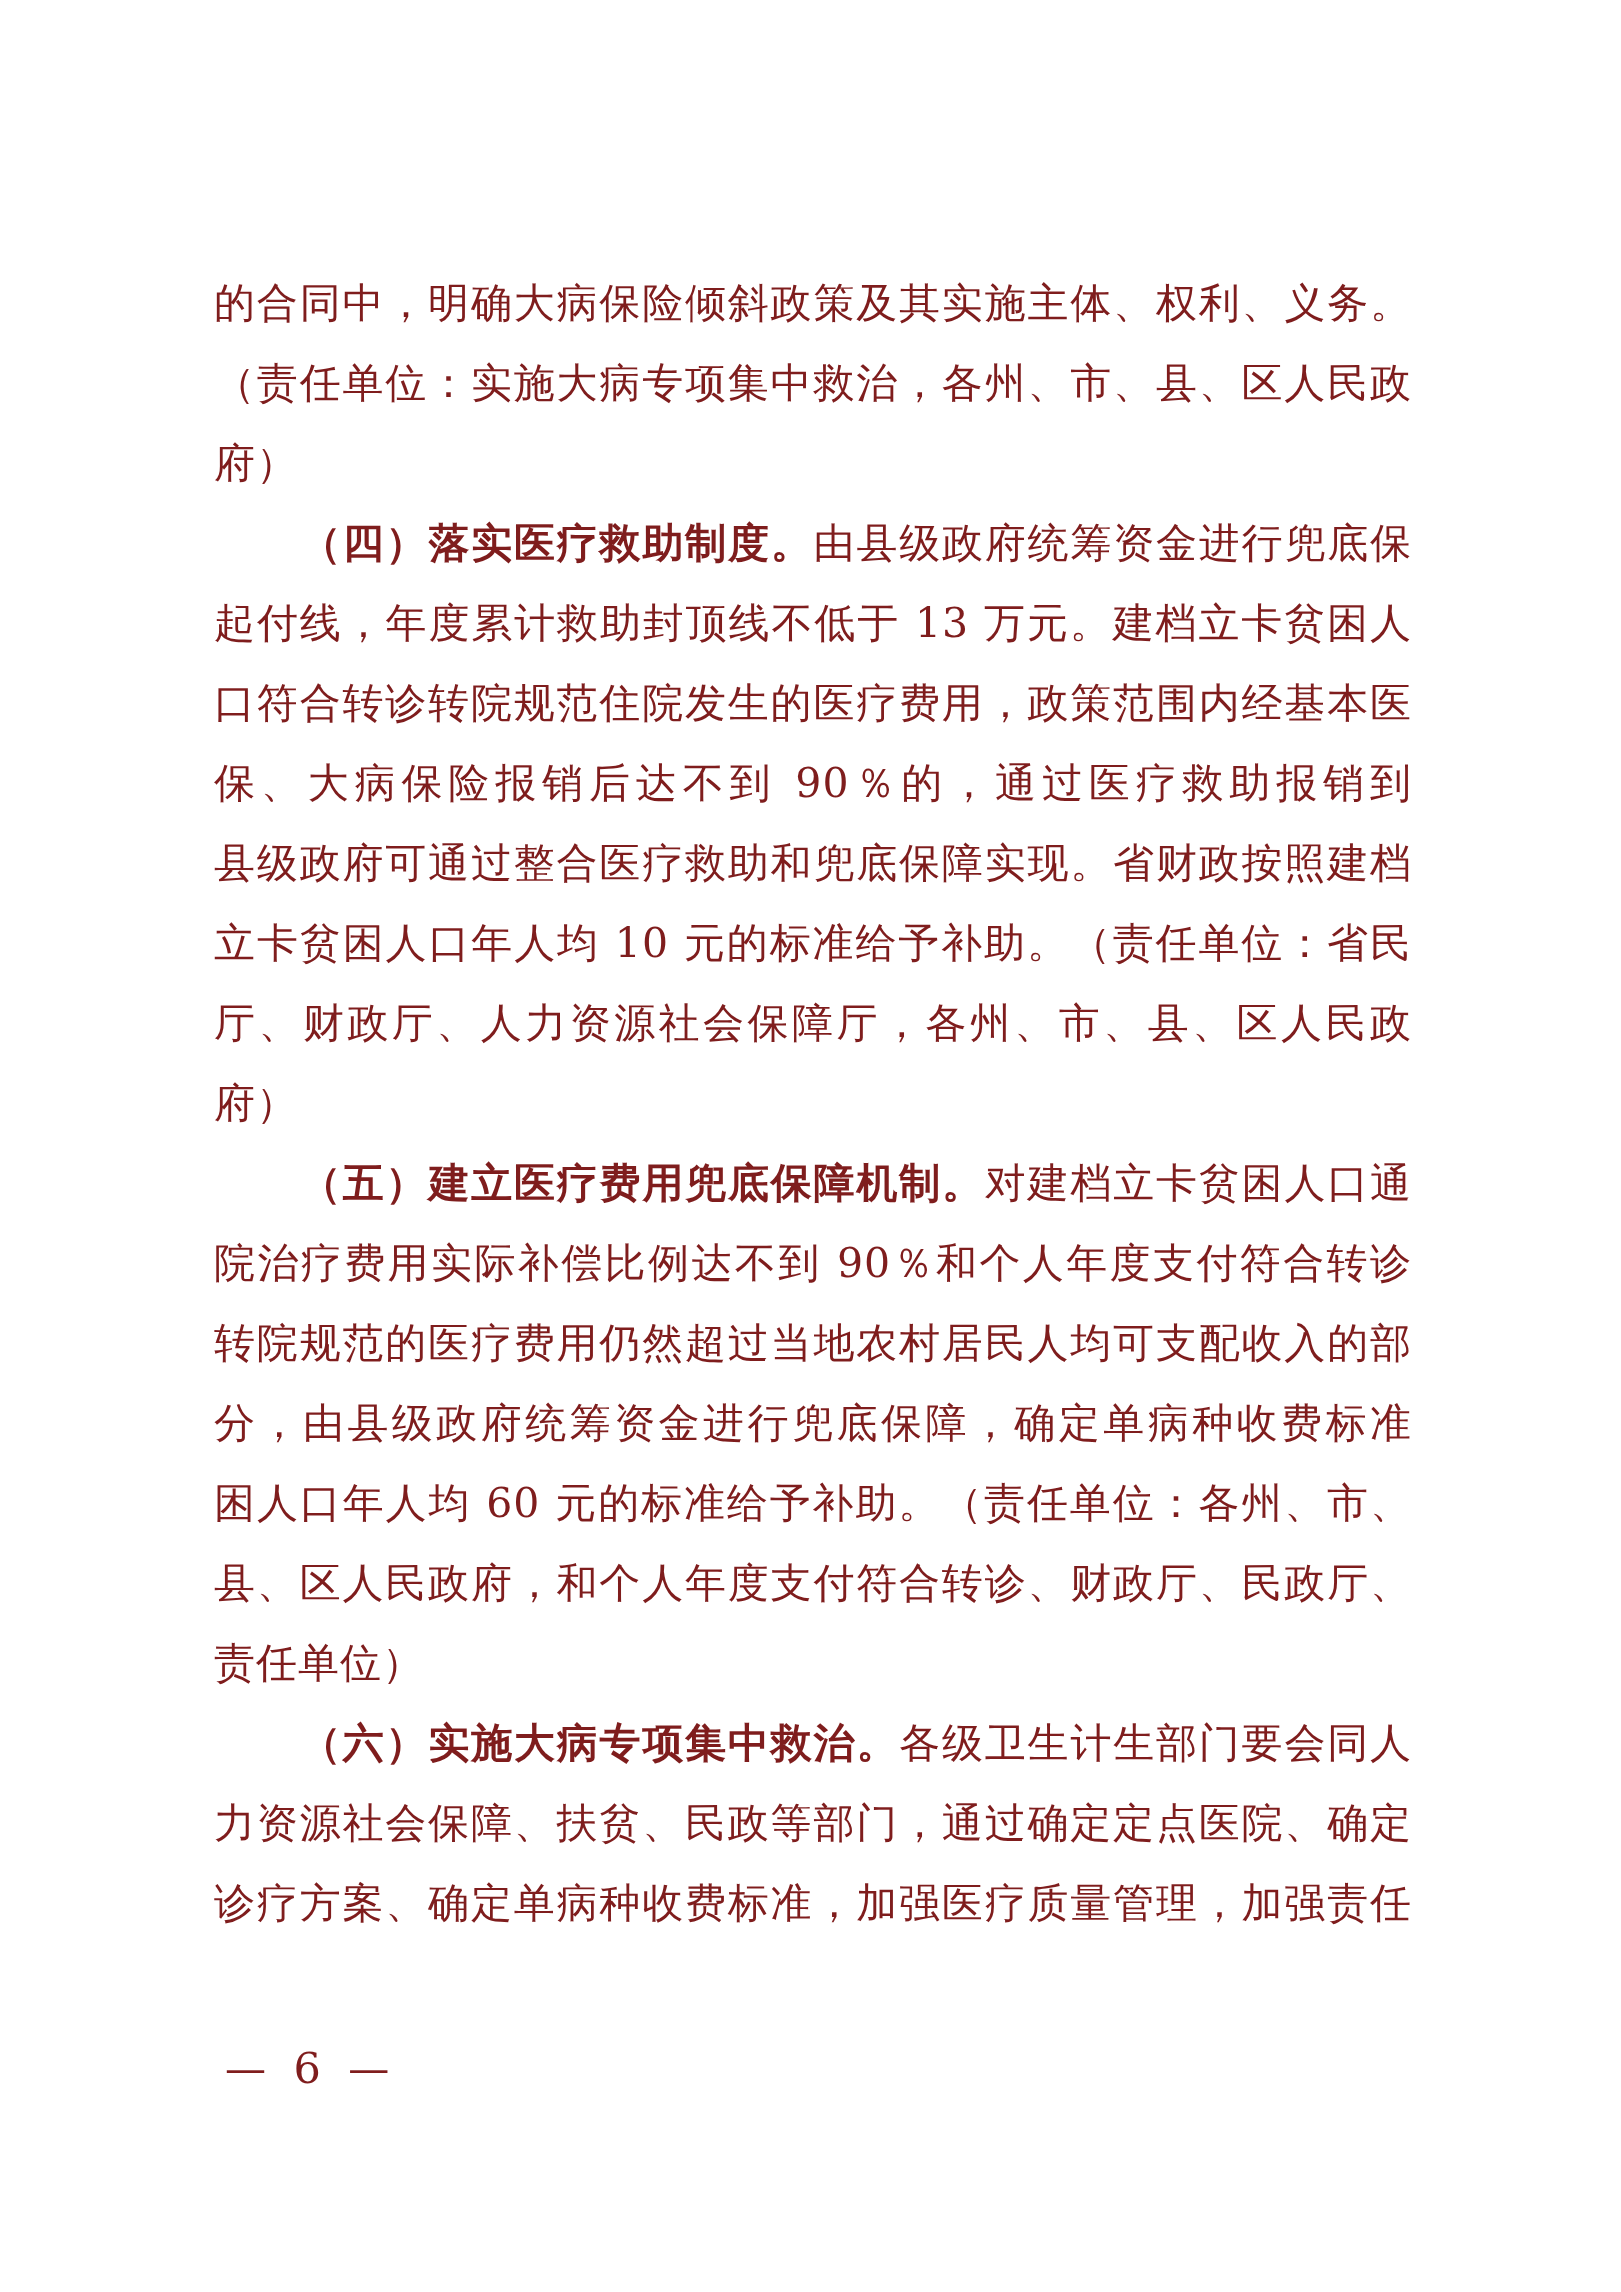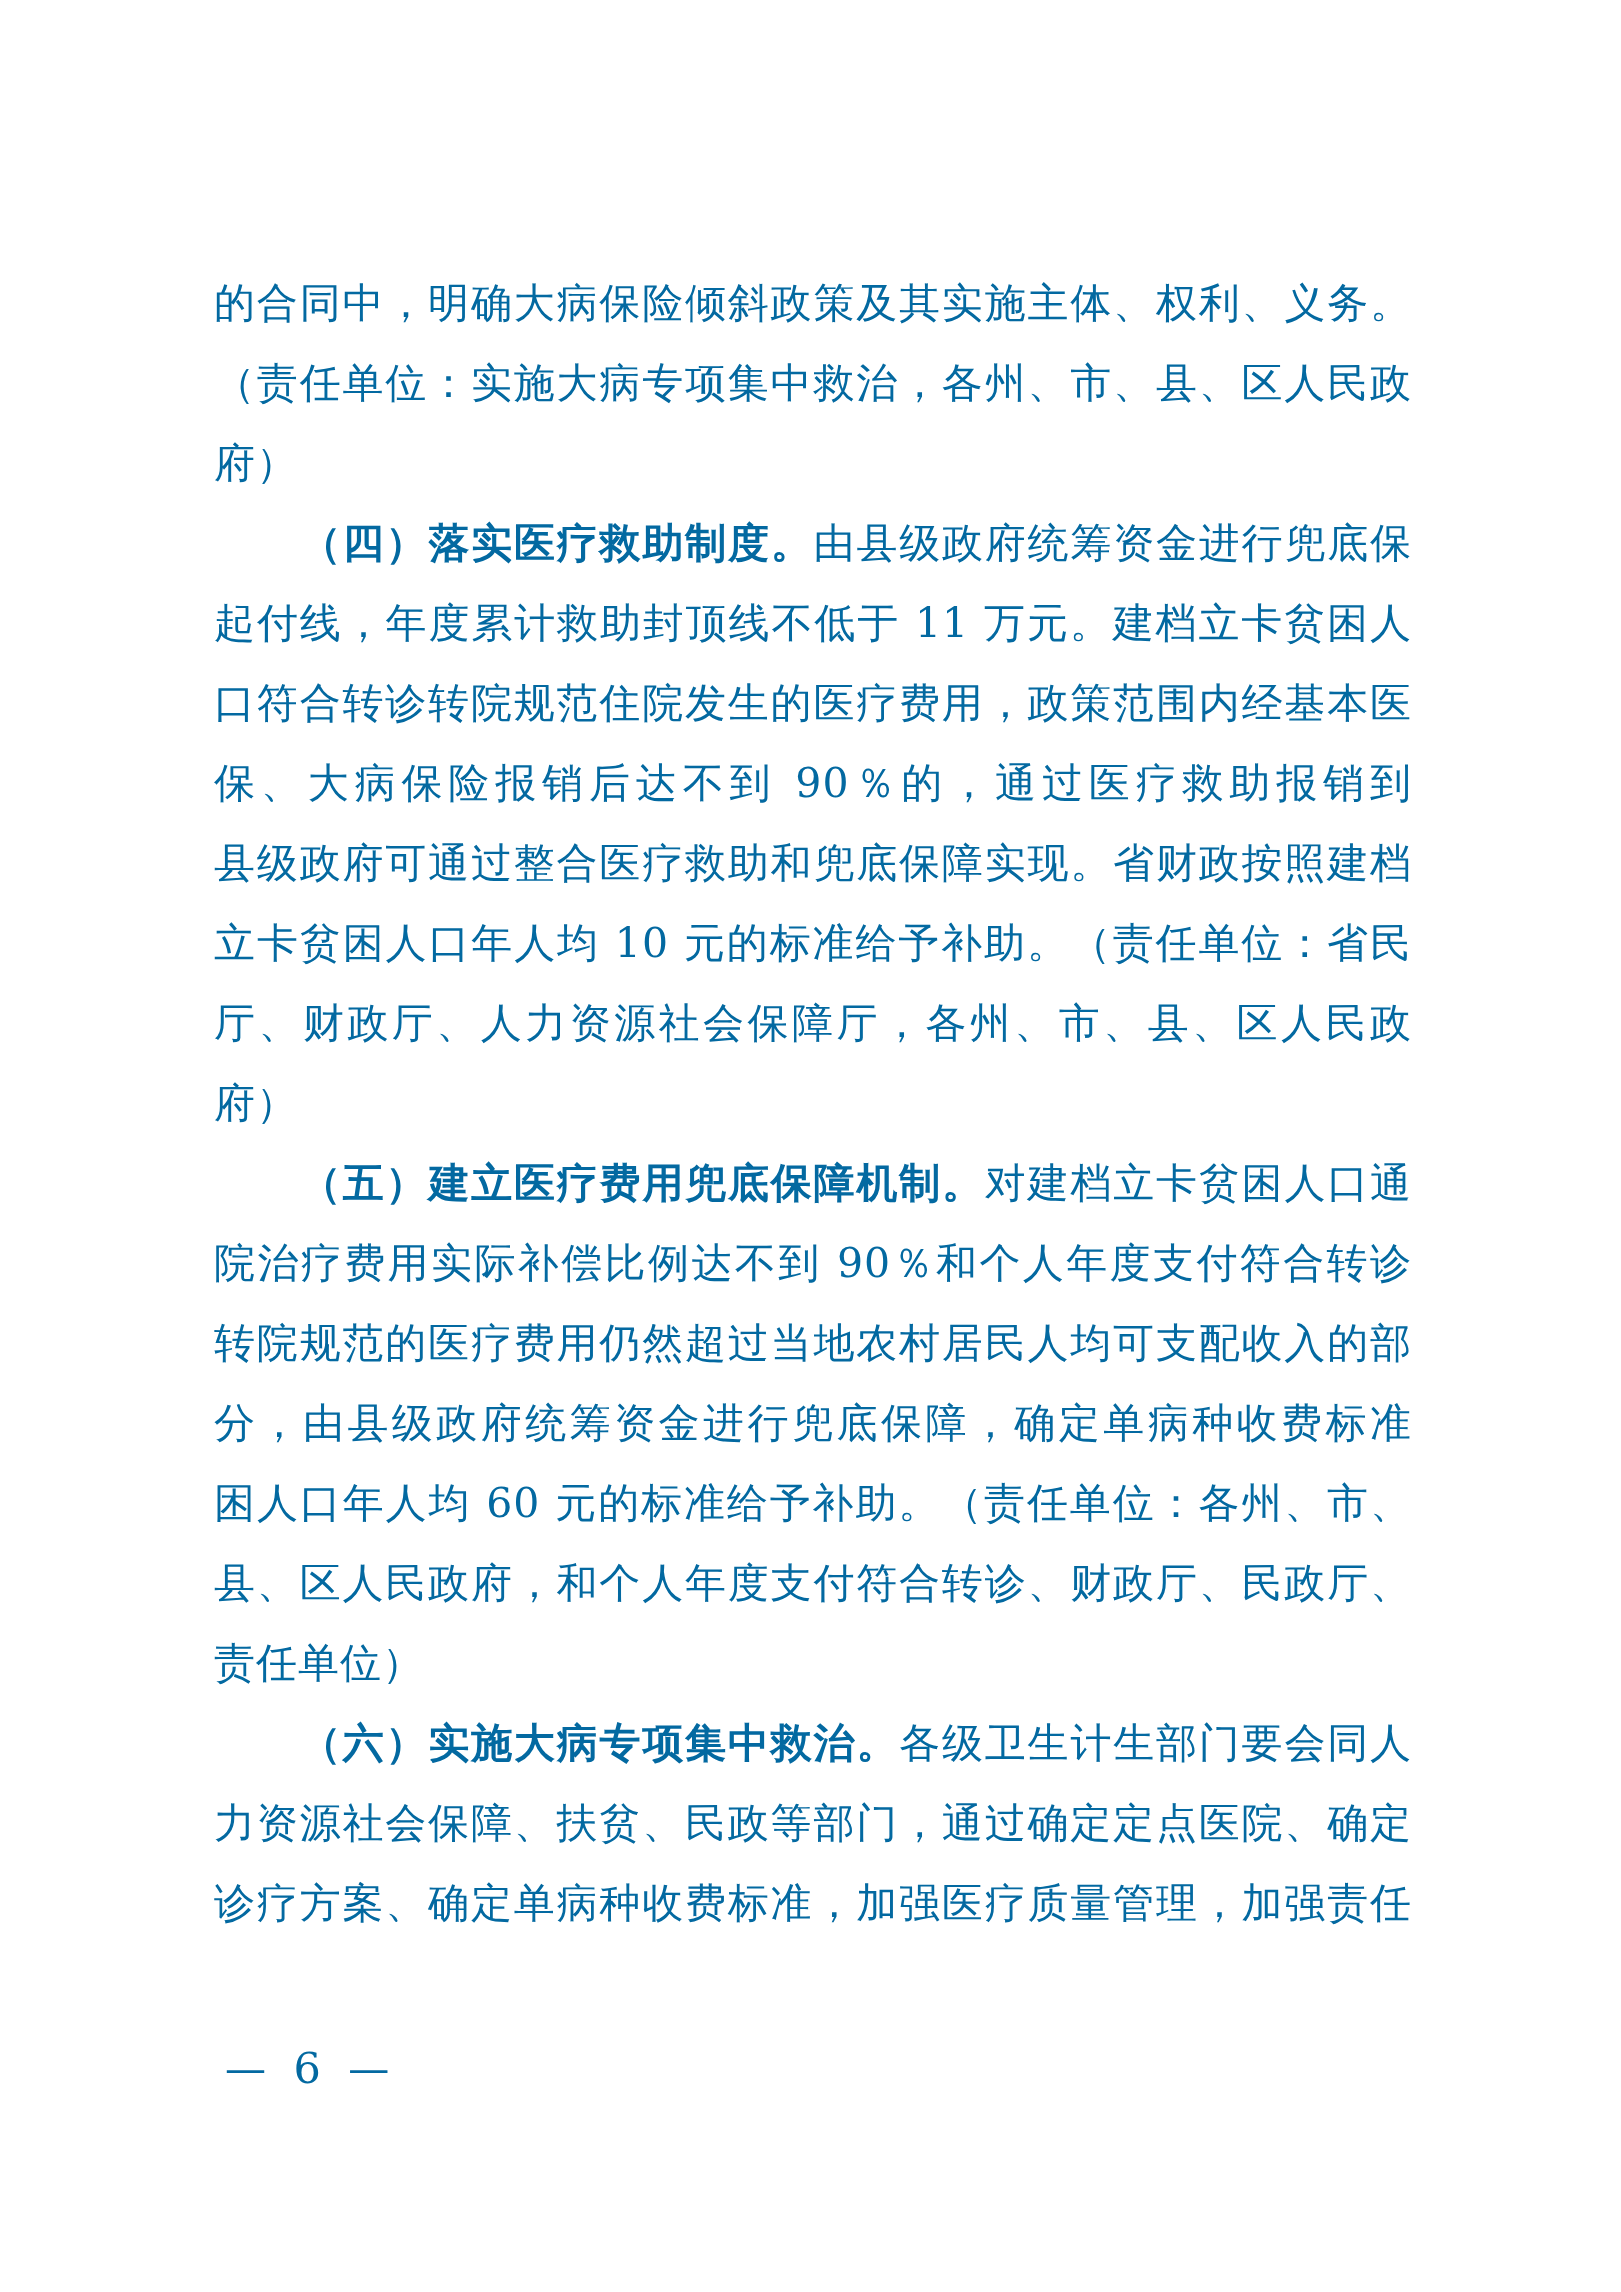--- a/index.html
+++ b/index.html
@@ -7,21 +7,21 @@
     padding: 0;
     background: #ffffff;
   }
   .page {
     position: relative;
     width: 1621px;
     height: 2293px;
     background: #ffffff;
     overflow: hidden;
     font-family: "DejaVu Serif", "Liberation Serif", serif;
-    color: #0369a1;
+    color: #7f1d1d;
   }
   .text-block {
     position: absolute;
     left: 214px;
     top: 263px;
     width: 1198px;
   }
   .line {
     height: 80px;
     line-height: 80px;
@@ -60,21 +60,21 @@
 </style>
 </head>
 <body>
 
 <div class="page">
   <div class="text-block">
     <div class="line just"><span>的合同中，明确大病保险倾斜政策及其实施主体、权利、义务。</span></div>
     <div class="line just"><span>（责任单位：实施大病专项集中救治，各州、市、县、区人民政</span></div>
     <div class="line"><span>府）</span></div>
     <div class="line just indent"><span class="bold">（四）落实医疗救助制度。</span><span>由县级政府统筹资金进行兜底保障</span></div>
-    <div class="line just"><span>起付线，年度累计救助封顶线不低于 11 万元。建档立卡贫困人</span></div>
+    <div class="line just"><span>起付线，年度累计救助封顶线不低于 13 万元。建档立卡贫困人</span></div>
     <div class="line just"><span>口符合转诊转院规范住院发生的医疗费用，政策范围内经基本医</span></div>
     <div class="line just"><span>保、大病保险报销后达不到 90％的，通过医疗救助报销到 90％，</span></div>
     <div class="line just"><span>县级政府可通过整合医疗救助和兜底保障实现。省财政按照建档</span></div>
     <div class="line just"><span>立卡贫困人口年人均 10 元的标准给予补助。（责任单位：省民政</span></div>
     <div class="line just"><span>厅、财政厅、人力资源社会保障厅，各州、市、县、区人民政</span></div>
     <div class="line"><span>府）</span></div>
     <div class="line just indent"><span class="bold">（五）建立医疗费用兜底保障机制。</span><span>对建档立卡贫困人口通</span></div>
     <div class="line just"><span>院治疗费用实际补偿比例达不到 90％和个人年度支付符合转诊</span></div>
     <div class="line just"><span>转院规范的医疗费用仍然超过当地农村居民人均可支配收入的部</span></div>
     <div class="line just"><span>分，由县级政府统筹资金进行兜底保障，确定单病种收费标准</span></div>

